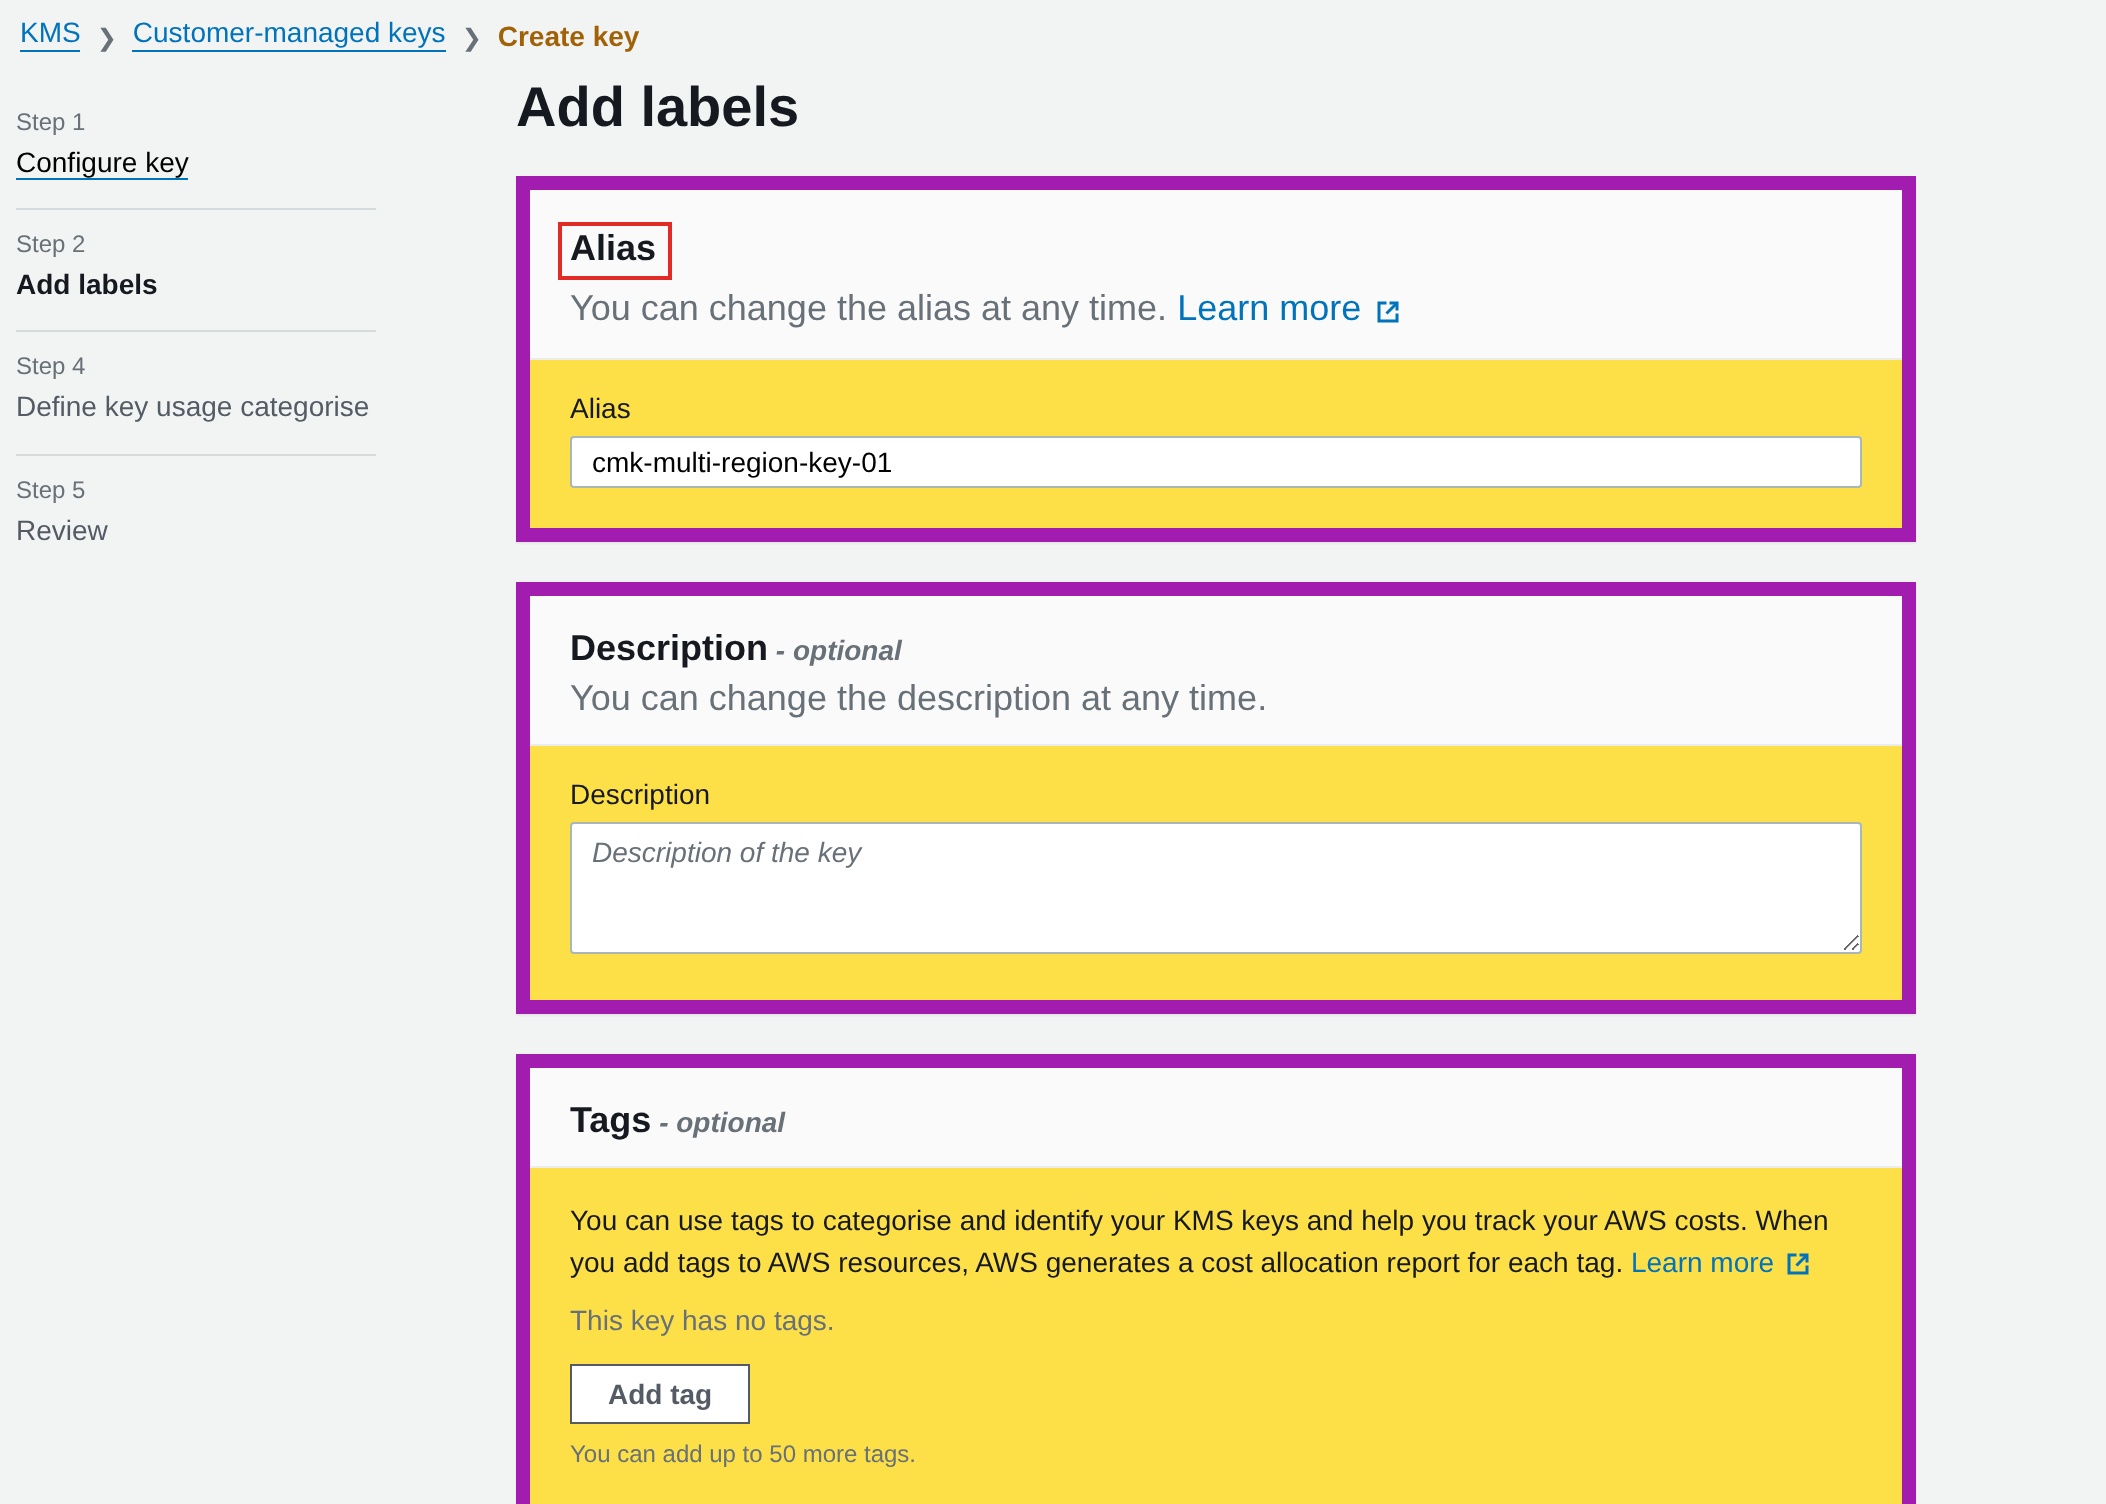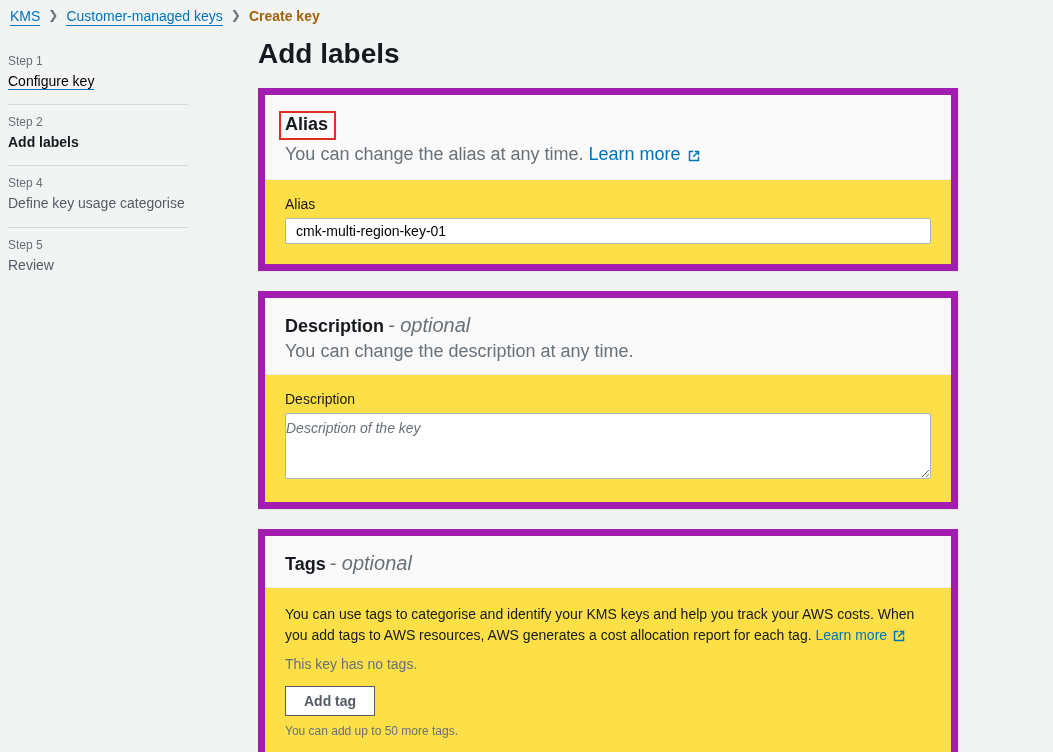--- a/index.html
+++ b/index.html
@@ -11,21 +11,21 @@
       font-family: "Amazon Ember", "Helvetica Neue", Arial, sans-serif;
       background: #f2f3f3;
       color: #16191f;
       font-size: 14px;
     }
     .page {
       padding: 8px 16px 24px 8px;
     }
     .breadcrumb {
       display: flex;
-      align-items: flex-start;
+      align-items: flex-end;
       gap: 8px;
       font-size: 14px;
       margin-bottom: 12px;
       padding-left: 2px;
     }
     .breadcrumb a {
       color: #0073bb;
       text-decoration: none;
       border-bottom: 1px solid #0073bb;
       padding-bottom: 1px;
@@ -96,23 +96,23 @@
       background: #fafafa;
       border-bottom: 1px solid #eaeded;
     }
     .panel-title {
       font-size: 18px;
       font-weight: 700;
       color: #16191f;
       display: inline;
     }
     .optional {
-      font-size: 20px;
+      font-size: 14px;
       font-style: italic;
-      font-weight: 400;
+      font-weight: 700;
       color: #687078;
     }
     .panel-sub {
       font-size: 18px;
       color: #687078;
       margin-top: 4px;
     }
     .panel-sub a {
       color: #0073bb;
       text-decoration: none;
@@ -129,21 +129,21 @@
     input[type="text"] {
       width: 100%;
       padding: 4px 10px;
       font-size: 14px;
       border: 1px solid #aab7b8;
       border-radius: 2px;
       font-family: inherit;
     }
     textarea {
       width: 100%;
-      padding: 6px 0;
+      padding: 6px 10px;
       font-size: 14px;
       border: 1px solid #aab7b8;
       border-radius: 2px;
       font-family: inherit;
       font-style: italic;
       color: #687078;
       min-height: 66px;
       resize: vertical;
     }
     textarea::placeholder {

